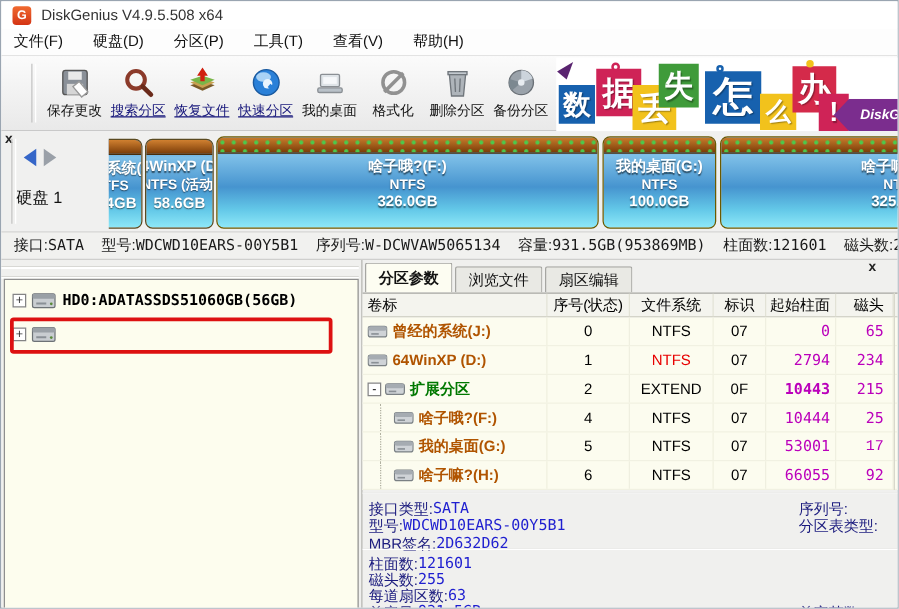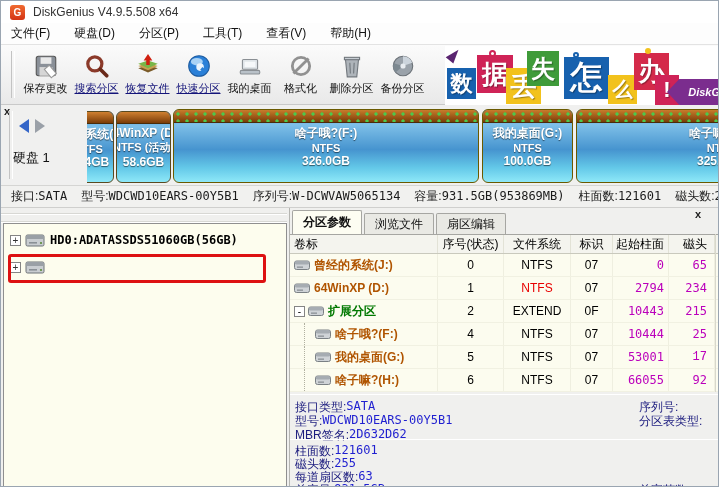--- a/index.html
+++ b/index.html
@@ -10,21 +10,21 @@
   .titlebar{position:absolute;left:0;top:0;width:719px;height:22px;background:#fff;display:flex;align-items:center;}
   .appicon{width:15px;height:15px;margin:0 8px 0 9px;background:linear-gradient(#f06a30,#d43414);border-radius:3px;
            color:#fff;font-size:10px;font-weight:bold;display:flex;align-items:center;justify-content:center;}
   .title{font-size:12px;color:#333;}
   .menubar{position:absolute;left:0;top:22px;width:719px;height:22px;background:#fdfdfd;border-bottom:1px solid #e3e3e3;
            display:flex;align-items:center;gap:24px;padding-left:10px;}
   .menubar span{font-size:12px;color:#111;cursor:default;}
 
   
   .toolbar{position:absolute;left:0;top:44px;width:719px;height:60px;background:linear-gradient(#fbfbfb,#e9e9e9);
-           border-bottom:1px solid #c9c9c9;display:flex;align-items:center;padding-left:10px;}
+           border-bottom:1px solid #c9c9c9;display:flex;align-items:center;padding-left:24px;}
   .grip{width:4px;height:80%;border-left:1px solid #c3c3c3;border-right:1px solid #fff;margin-right:5px;}
   .tbtn{width:51px;height:54px;display:flex;flex-direction:column;align-items:center;justify-content:center;cursor:pointer;}
   .tbtn svg{width:26px;height:26px;}
   .tlabel{font-size:11px;color:#111;margin-top:2px;white-space:nowrap;}
   .tlabel.link{color:#15157a;text-decoration:underline;}
 
   
   .adbanner{position:absolute;left:444px;top:45px;width:275px;height:59px;background:#fff;overflow:hidden;cursor:pointer;}
   .tile{position:absolute;color:#fff;font-weight:bold;display:flex;align-items:center;justify-content:center;
         text-shadow:1px 1px 1px rgba(0,0,0,.35);}
@@ -387,21 +387,21 @@
               <svg width="16" height="11" viewBox="0 0 16 11">
                 <rect x="0.5" y="1" width="15" height="8.5" rx="2" fill="#cfd3d7" stroke="#7a8084"></rect>
                 <rect x="0.5" y="1" width="15" height="3.5" rx="2" fill="#a6acb2"></rect>
                 <rect x="3" y="6.5" width="6" height="1.3" fill="#8a9096"></rect>
               </svg>
               <span class="plabel" style="color: rgb(0, 120, 0);">扩展分区</span>
             </div>
             <div class="c c2">2</div>
             <div class="c c3" style="color: rgb(0, 0, 0);">EXTEND</div>
             <div class="c c4">0F</div>
-            <div class="c c5 num" style="color: rgb(187, 0, 187);">10443</div>
+            <div class="c c5 num" style="color: rgb(187, 0, 187); font-weight: bold;">10443</div>
             <div class="c c6 num" style="color: rgb(187, 0, 187);">215</div>
           </div>
 
           <div class="prow logical">
             <div class="c c1">
 
               <svg width="16" height="11" viewBox="0 0 16 11">
                 <rect x="0.5" y="1" width="15" height="8.5" rx="2" fill="#cfd3d7" stroke="#7a8084"></rect>
                 <rect x="0.5" y="1" width="15" height="3.5" rx="2" fill="#a6acb2"></rect>
                 <rect x="3" y="6.5" width="6" height="1.3" fill="#8a9096"></rect>

